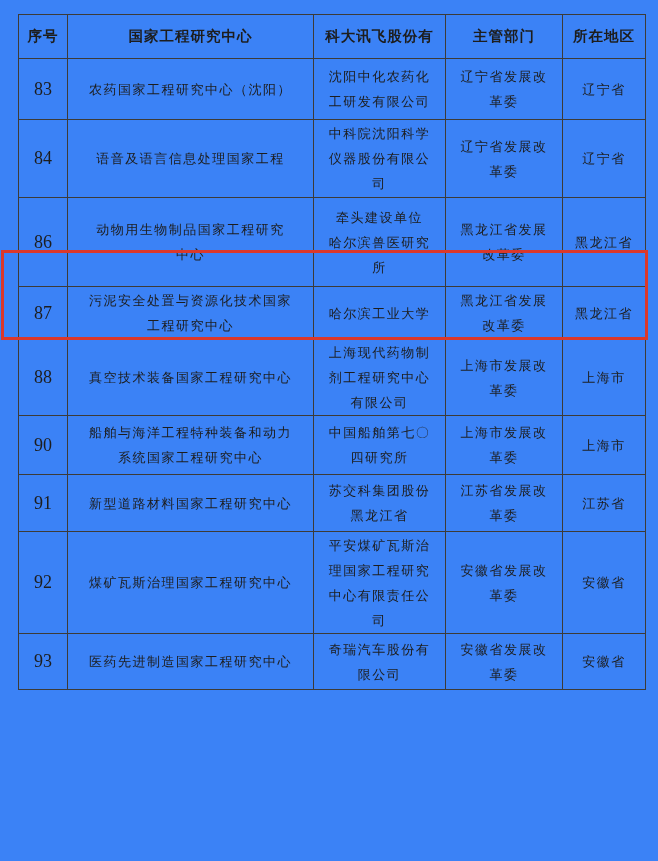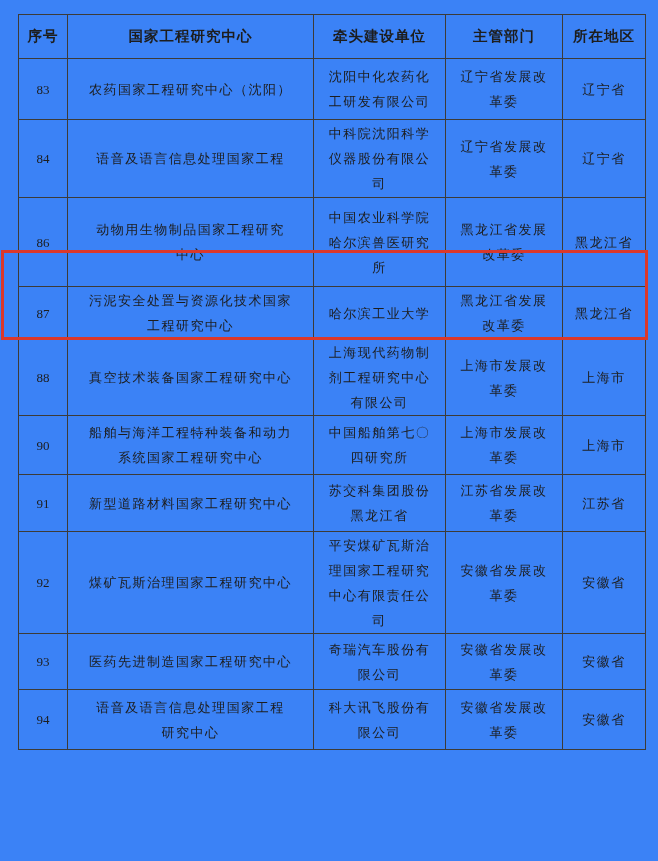--- a/index.html
+++ b/index.html
@@ -34,21 +34,21 @@
     font-size: 14.5px;
     letter-spacing: 1px;
     height: 43px;
   }
   .nerc-table td {
     font-size: 13px;
     letter-spacing: 1.5px;
     line-height: 25px;
   }
   .nerc-table td.no {
-    font-size: 13px;
+    font-size: 18px;
     letter-spacing: 0;
   }
   col.c-no     { width: 49px; }
   col.c-center { width: 246px; }
   col.c-lead   { width: 132px; }
   col.c-dept   { width: 117px; }
   col.c-region { width: 83px; }
 
   tr.r83 td { height: 60px; }
   tr.r84 td { height: 77px; }
@@ -83,21 +83,21 @@
       <col class="c-no">
         <col class="c-center">
         <col class="c-lead">
         <col class="c-dept">
         <col class="c-region">
     </colgroup>
     <thead>
       <tr>
         <th>序号</th>
         <th>国家工程研究中心</th>
-        <th>牵头建设单位</th>
+        <th>科大讯飞股份有</th>
         <th>主管部门</th>
         <th>所在地区</th>
       </tr>
     </thead>
     <tbody>
       <tr class="r83">
         <td class="no">83</td>
         <td>农药国家工程研究中心（沈阳）</td>
         <td>沈阳中化农药化
 工研发有限公司</td>
@@ -112,21 +112,21 @@
 仪器股份有限公
 司</td>
         <td>辽宁省发展改
 革委</td>
         <td>辽宁省</td>
       </tr>
       <tr class="r86">
         <td class="no">86</td>
         <td>动物用生物制品国家工程研究
 中心</td>
-        <td>中国农业科学院
+        <td>牵头建设单位
 哈尔滨兽医研究
 所</td>
         <td>黑龙江省发展
 改革委</td>
         <td>黑龙江省</td>
       </tr>
       <tr class="r87">
         <td class="no">87</td>
         <td>污泥安全处置与资源化技术国家
 工程研究中心</td>
@@ -177,28 +177,18 @@
       </tr>
       <tr class="r93">
         <td class="no">93</td>
         <td>医药先进制造国家工程研究中心</td>
         <td>奇瑞汽车股份有
 限公司</td>
         <td>安徽省发展改
 革委</td>
         <td>安徽省</td>
       </tr>
-      <tr class="r94">
-        <td class="no">94</td>
-        <td>语音及语言信息处理国家工程
-研究中心</td>
-        <td>科大讯飞股份有
-限公司</td>
-        <td>安徽省发展改
-革委</td>
-        <td>安徽省</td>
-      </tr>
     </tbody>
   </table>
 
   <div class="highlight" style="border-color: rgb(219, 56, 43);"></div>
 
 </div>
 
 </body></html>

